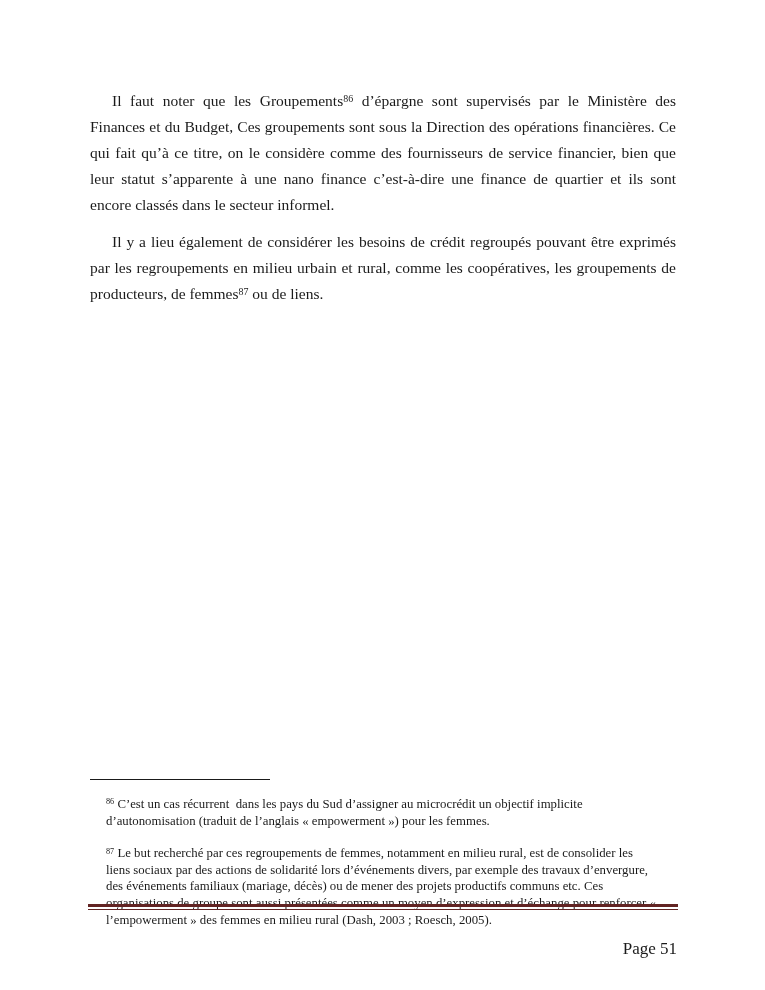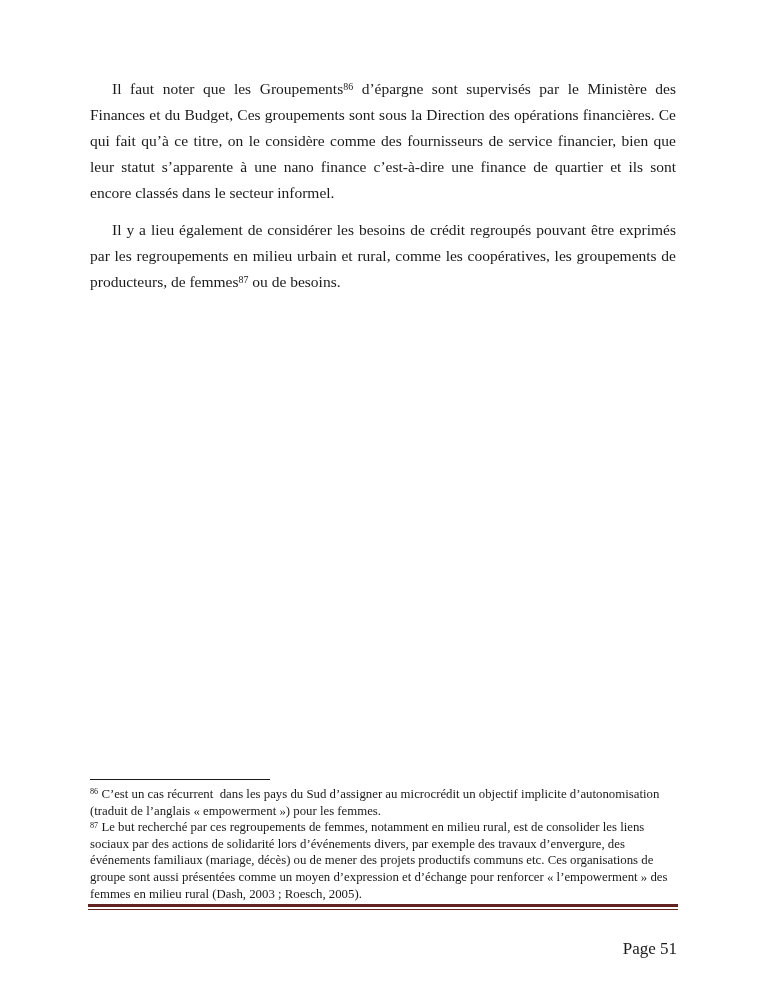--- a/index.html
+++ b/index.html
@@ -12,21 +12,21 @@
       width: 765px;
       height: 990px;
       background: #ffffff;
       font-family: "Liberation Serif", serif;
       color: #1a1a1a;
       overflow: hidden;
     }
     .content {
       position: absolute;
       left: 90px;
-      top: 76px;
+      top: 88px;
       width: 586px;
       font-size: 15.5px;
       line-height: 26px;
       text-align: justify;
     }
     .body-para {
       margin: 0;
       text-indent: 22px;
     }
     .body-para.p1 { margin-bottom: 11px; }
@@ -49,21 +49,21 @@
       line-height: 16.6px;
       text-align: left;
     }
     .fn-rule {
       width: 180px;
       height: 0;
       border-top: 1px solid #1a1a1a;
       margin-bottom: 6px;
     }
     .footnote {
-      margin: 0;
+      margin: 16px;
     }
     .footer-rule {
       position: absolute;
       left: 88px;
       top: 904px;
       width: 590px;
       height: 2px;
       border-top: 3px solid #622423;
       border-bottom: 1px solid #622423;
     }
@@ -78,21 +78,21 @@
   </style>
 </head>
 <body>
 
 <div class="page">
 
   <div class="content">
     <p class="body-para p1"><span>Il faut noter que les Groupements</span><sup class="sup">86</sup><span> d’épargne sont supervisés par le Ministère des Finances et du Budget, Ces groupements sont sous la Direction des opérations financières. Ce qui fait qu’à ce titre, on le considère comme des fournisseurs de service financier, bien que leur statut s’apparente à une nano finance c’est-à-dire une finance de quartier et ils sont encore classés dans le secteur informel.</span></p>
 
 
-    <p class="body-para p3"><span>Il y a lieu également de considérer les besoins de crédit regroupés pouvant être exprimés par les regroupements en milieu urbain et rural, comme les coopératives, les groupements de producteurs, de femmes</span><sup class="sup">87</sup><span> ou de besoins.</span></p>
+    <p class="body-para p3"><span>Il y a lieu également de considérer les besoins de crédit regroupés pouvant être exprimés par les regroupements en milieu urbain et rural, comme les coopératives, les groupements de producteurs, de femmes</span><sup class="sup">87</sup><span> ou de liens.</span></p>
 
   </div>
 
   <div class="footnotes">
     <div class="fn-rule"></div>
     <p class="footnote"><sup class="sup">86</sup> <span>C’est un cas récurrent&nbsp; dans les pays du Sud d’assigner au microcrédit un objectif implicite d’autonomisation (traduit de l’anglais « empowerment ») pour les femmes.</span></p>
     <p class="footnote"><sup class="sup">87</sup> <span>Le but recherché par ces regroupements de femmes, notamment en milieu rural, est de consolider les liens sociaux par des actions de solidarité lors d’événements divers, par exemple des travaux d’envergure, des événements familiaux (mariage, décès) ou de mener des projets productifs communs etc. Ces organisations de groupe sont aussi présentées comme un moyen d’expression et d’échange pour renforcer « l’empowerment » des femmes en milieu rural (Dash, 2003 ; Roesch, 2005).</span></p>
   </div>
 
   <div class="footer-rule"></div>

